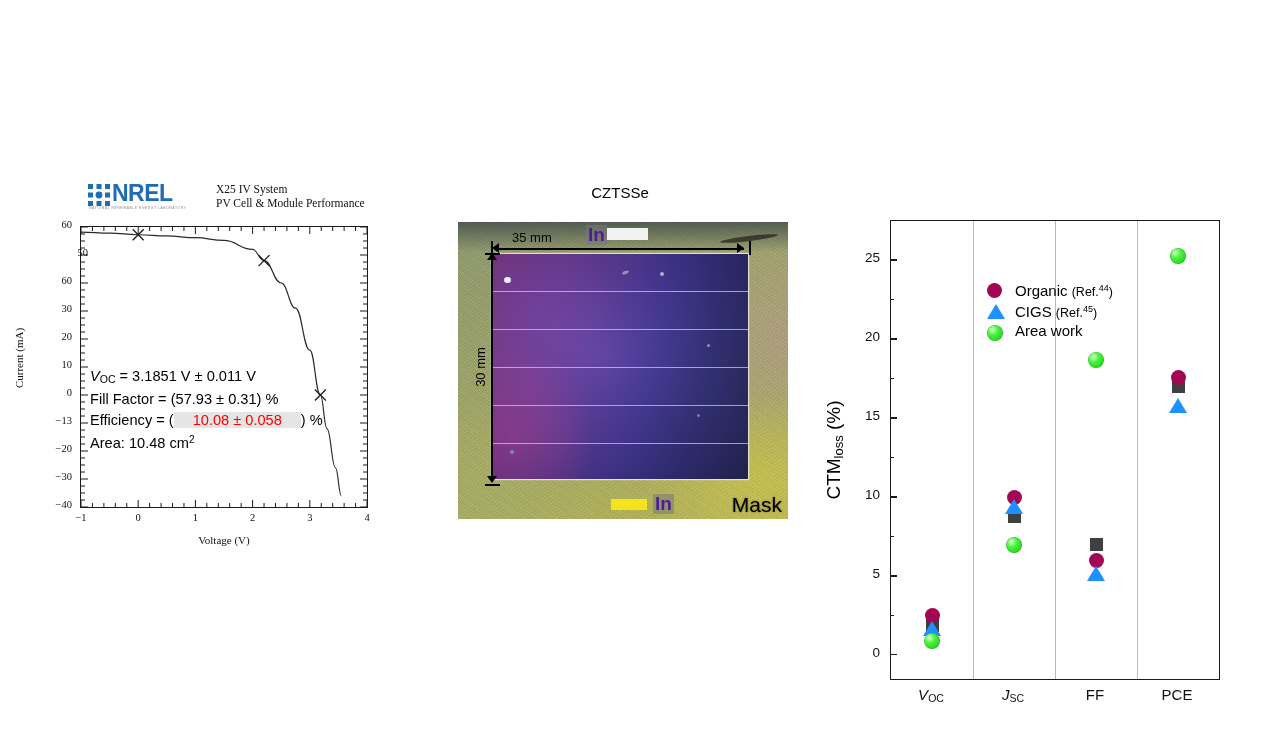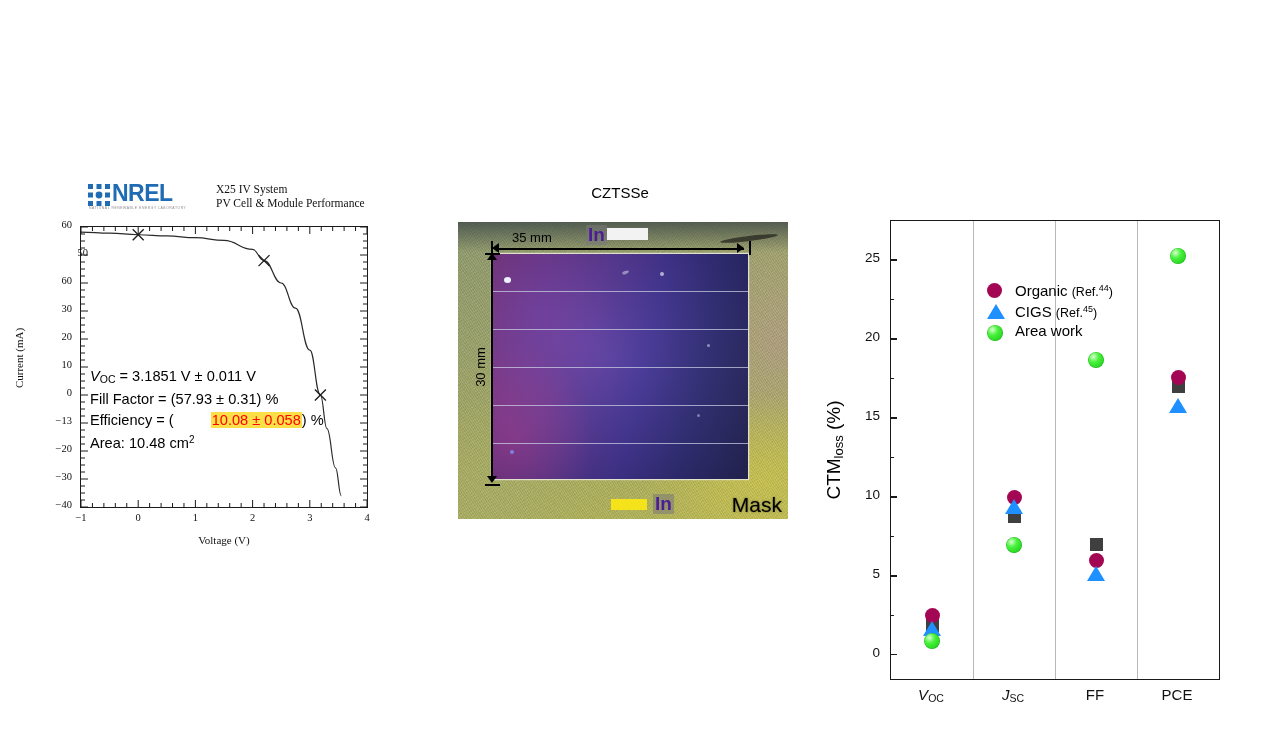--- a/index.html
+++ b/index.html
@@ -32,21 +32,21 @@
   #iv-ylab{left:19px;top:188px;transform:translate(-50%,-50%) rotate(-90deg);white-space:nowrap;}
   #iv-xlab{left:224px;top:364px;transform:translateX(-50%);white-space:nowrap;}
 
   .tick{position:absolute;background:#1a1a1a;}
 
   .iv-annot{position:absolute;left:90px;top:196px;width:284px;
      font-family:"Liberation Sans",sans-serif;font-size:14.6px;line-height:20.4px;
      color:#000;white-space:nowrap;}
   .iv-annot .sub{font-size:10.5px;vertical-align:-2px;}
   .iv-annot .it{font-style:italic;}
-  .hl{background:#fde047;color:#ff0000;padding:0 1px;margin-left:37px;}
+  .hl{background:#e5e5e5;color:#ff0000;padding:0 19px;}
   .sup{font-size:10px;vertical-align:5px;}
 
   
   #panel-photo{left:440px;top:170px;width:360px;height:380px;}
   #photo-title{position:absolute;left:180px;top:14px;transform:translateX(-50%);
      font-size:15px;color:#000;white-space:nowrap;}
   #photo-box{position:absolute;left:18px;top:52px;width:330px;height:297px;overflow:hidden;
      background:#8e9a57;}
   .mask-bg{position:absolute;inset:0;
      background:

